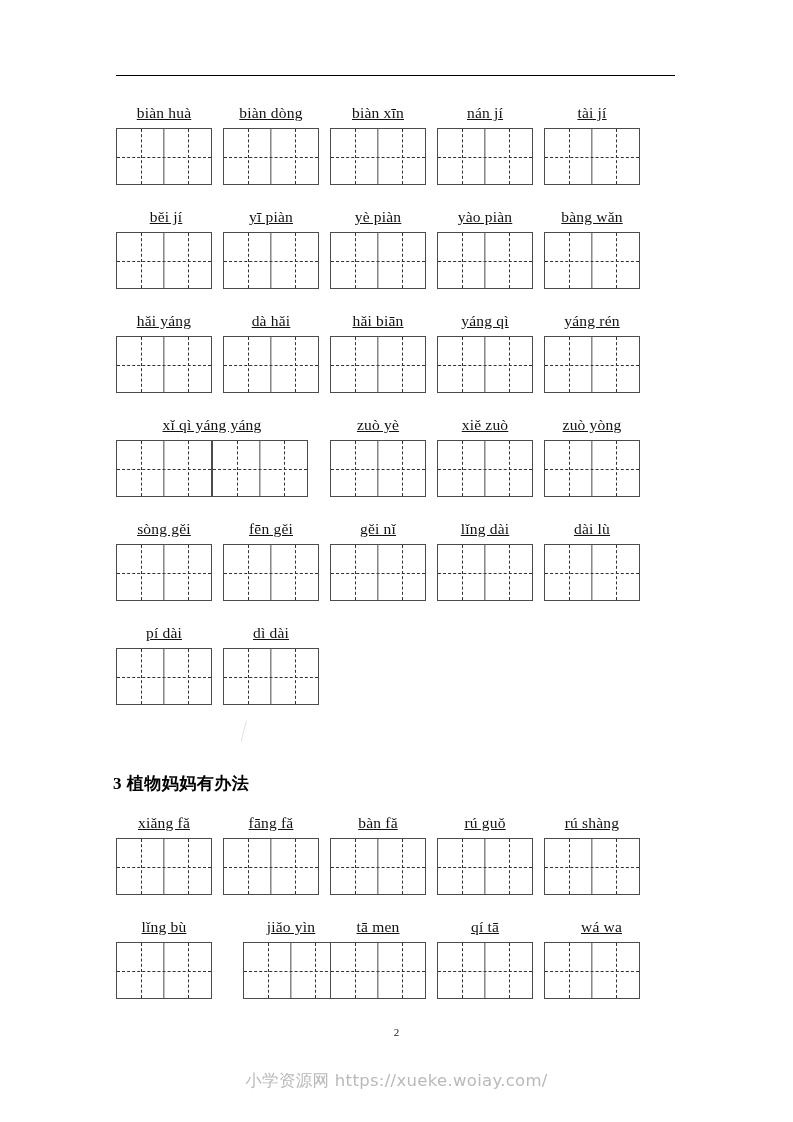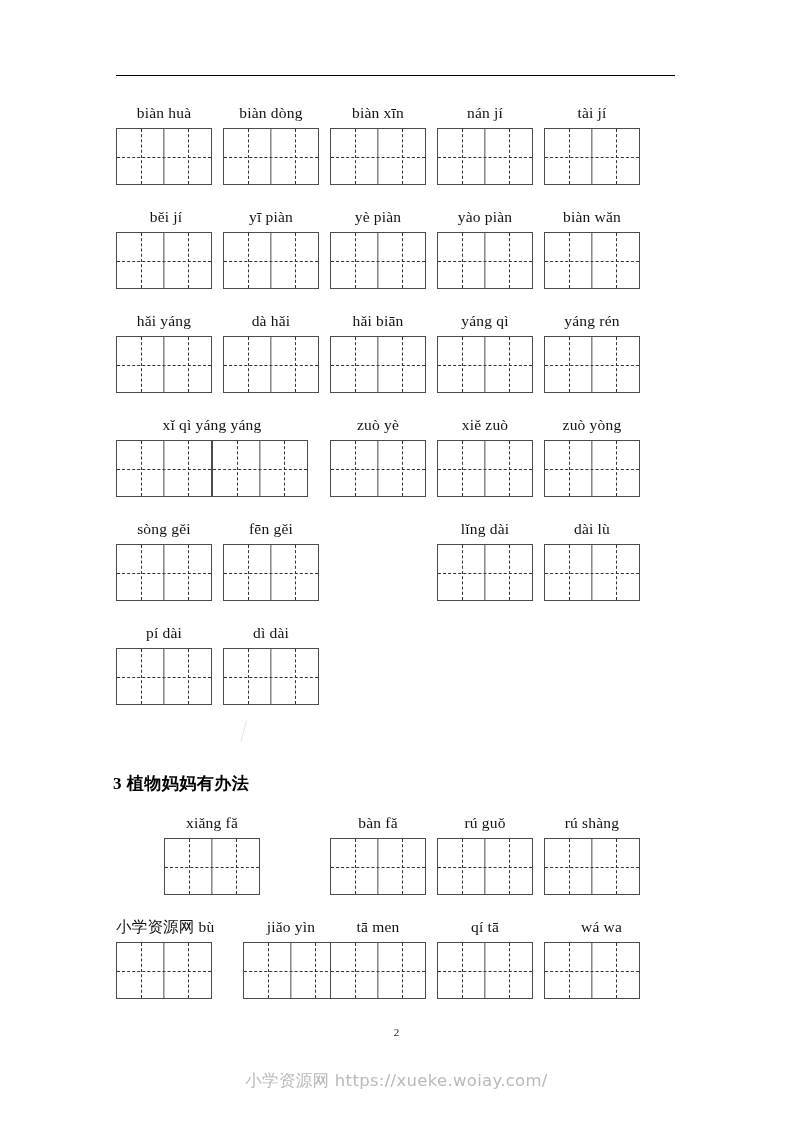--- a/index.html
+++ b/index.html
@@ -51,20 +51,21 @@
   }
 
   .label {
     height: 30px;
     line-height: 30px;
     text-align: center;
     font-size: 15.5px;
     white-space: nowrap;
     letter-spacing: 0.2px;
     color: #111;
+    text-decoration: underline;
   }
 
   .boxwrap {
     display: flex;
   }
 
   .tzg {
     box-sizing: border-box;
     width: 96px;
     height: 57px;
@@ -253,21 +254,21 @@
           <div class="boxwrap">
             <div class="tzg">
               <div class="hdash"></div>
               <div class="vmid"></div>
               <div class="vdash q1"></div>
               <div class="vdash q3"></div>
             </div>
           </div>
         </div>
         <div class="cellgroup" style="left: 428px; width: 96px;">
-          <div class="label">biàn wǎn</div>
+          <div class="label">bàng wǎn</div>
           <div class="boxwrap">
             <div class="tzg">
               <div class="hdash"></div>
               <div class="vmid"></div>
               <div class="vdash q1"></div>
               <div class="vdash q3"></div>
             </div>
           </div>
         </div>
       </div>
@@ -396,20 +397,31 @@
           <div class="label">fēn  gěi</div>
           <div class="boxwrap">
             <div class="tzg">
               <div class="hdash"></div>
               <div class="vmid"></div>
               <div class="vdash q1"></div>
               <div class="vdash q3"></div>
             </div>
           </div>
         </div>
+        <div class="cellgroup" style="left: 214px; width: 96px;">
+          <div class="label">gěi  nǐ</div>
+          <div class="boxwrap">
+            <div class="tzg">
+              <div class="hdash"></div>
+              <div class="vmid"></div>
+              <div class="vdash q1"></div>
+              <div class="vdash q3"></div>
+            </div>
+          </div>
+        </div>
         <div class="cellgroup" style="left: 321px; width: 96px;">
           <div class="label">lǐng  dài</div>
           <div class="boxwrap">
             <div class="tzg">
               <div class="hdash"></div>
               <div class="vmid"></div>
               <div class="vdash q1"></div>
               <div class="vdash q3"></div>
             </div>
           </div>
@@ -449,22 +461,33 @@
             </div>
           </div>
         </div>
       </div>
     </div>
 
   <div class="section-title" id="sec3title" style="top:772px;">3 植物妈妈有办法</div>
 
   <div class="content" id="block-b" style="top:808px;">
       <div class="row">
-        <div class="cellgroup" style="left: 0px; width: 96px; margin-left: 48px;">
+        <div class="cellgroup" style="left: 0px; width: 96px;">
           <div class="label">xiǎng  fǎ</div>
+          <div class="boxwrap">
+            <div class="tzg">
+              <div class="hdash"></div>
+              <div class="vmid"></div>
+              <div class="vdash q1"></div>
+              <div class="vdash q3"></div>
+            </div>
+          </div>
+        </div>
+        <div class="cellgroup" style="left: 107px; width: 96px;">
+          <div class="label">fāng fǎ</div>
           <div class="boxwrap">
             <div class="tzg">
               <div class="hdash"></div>
               <div class="vmid"></div>
               <div class="vdash q1"></div>
               <div class="vdash q3"></div>
             </div>
           </div>
         </div>
         <div class="cellgroup" style="left: 214px; width: 96px;">
@@ -496,21 +519,21 @@
               <div class="hdash"></div>
               <div class="vmid"></div>
               <div class="vdash q1"></div>
               <div class="vdash q3"></div>
             </div>
           </div>
         </div>
       </div>
       <div class="row">
         <div class="cellgroup" style="left: 0px; width: 96px;">
-          <div class="label">小学资源网  bù</div>
+          <div class="label">lǐng  bù</div>
           <div class="boxwrap">
             <div class="tzg">
               <div class="hdash"></div>
               <div class="vmid"></div>
               <div class="vdash q1"></div>
               <div class="vdash q3"></div>
             </div>
           </div>
         </div>
         <div class="cellgroup" style="left: 107px; width: 96px; padding-left: 20px;">

